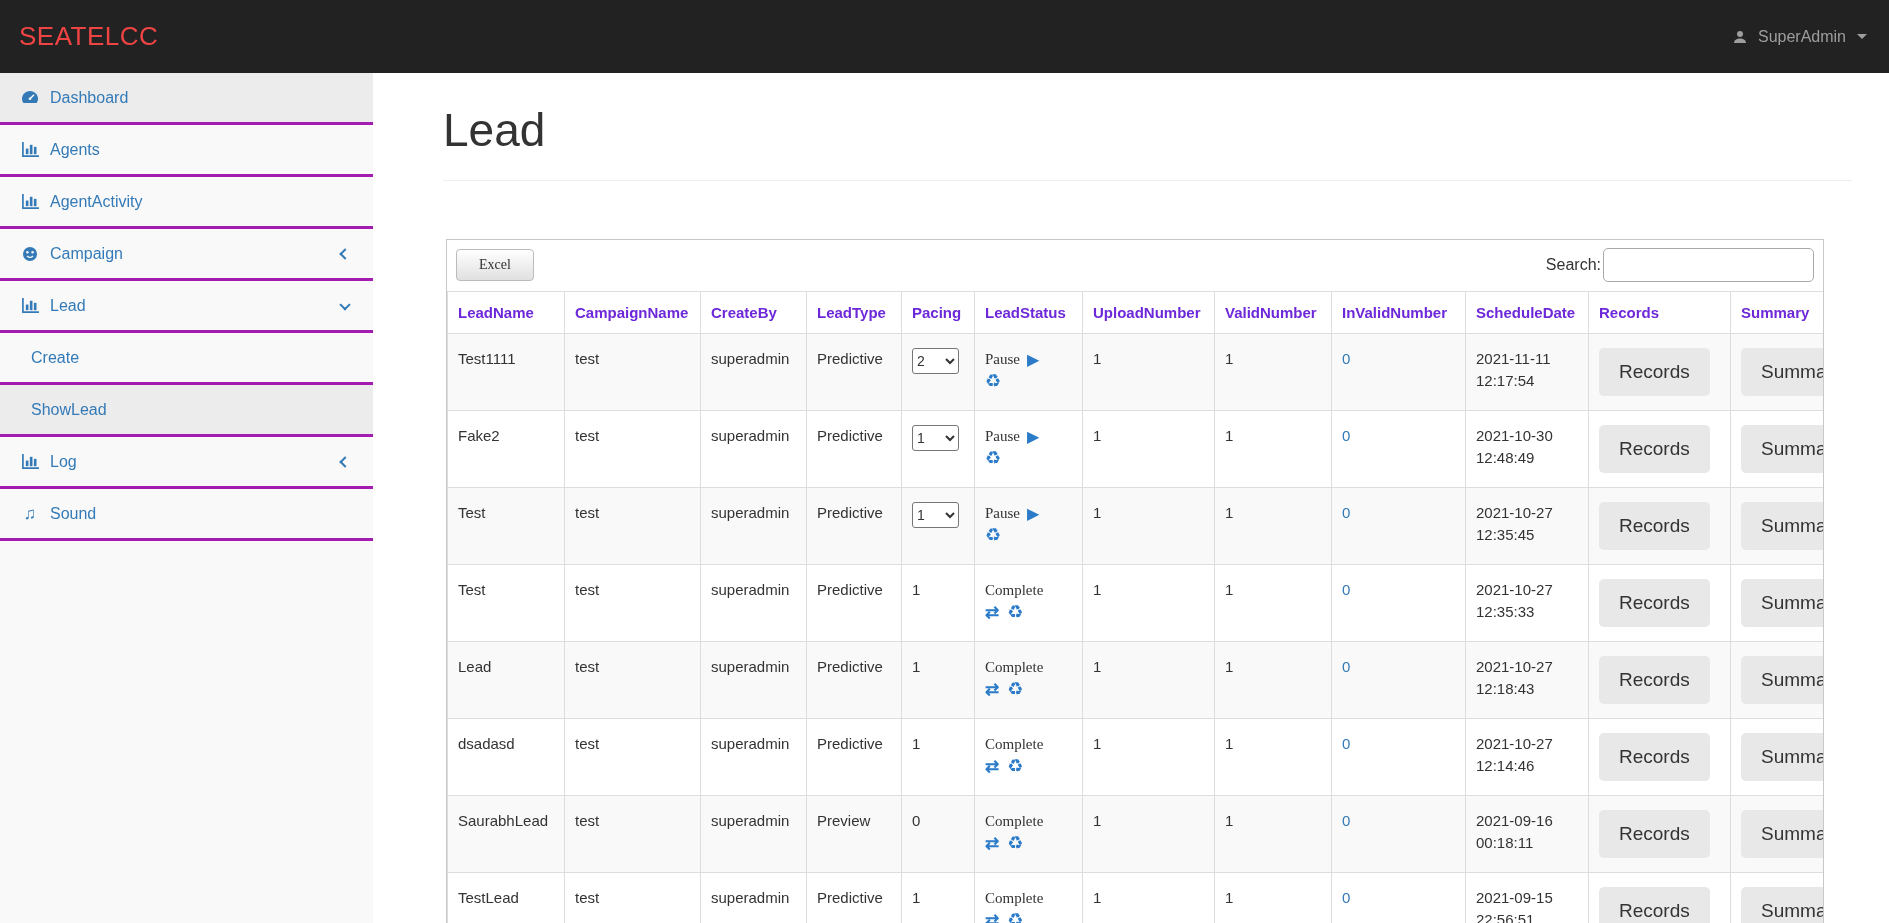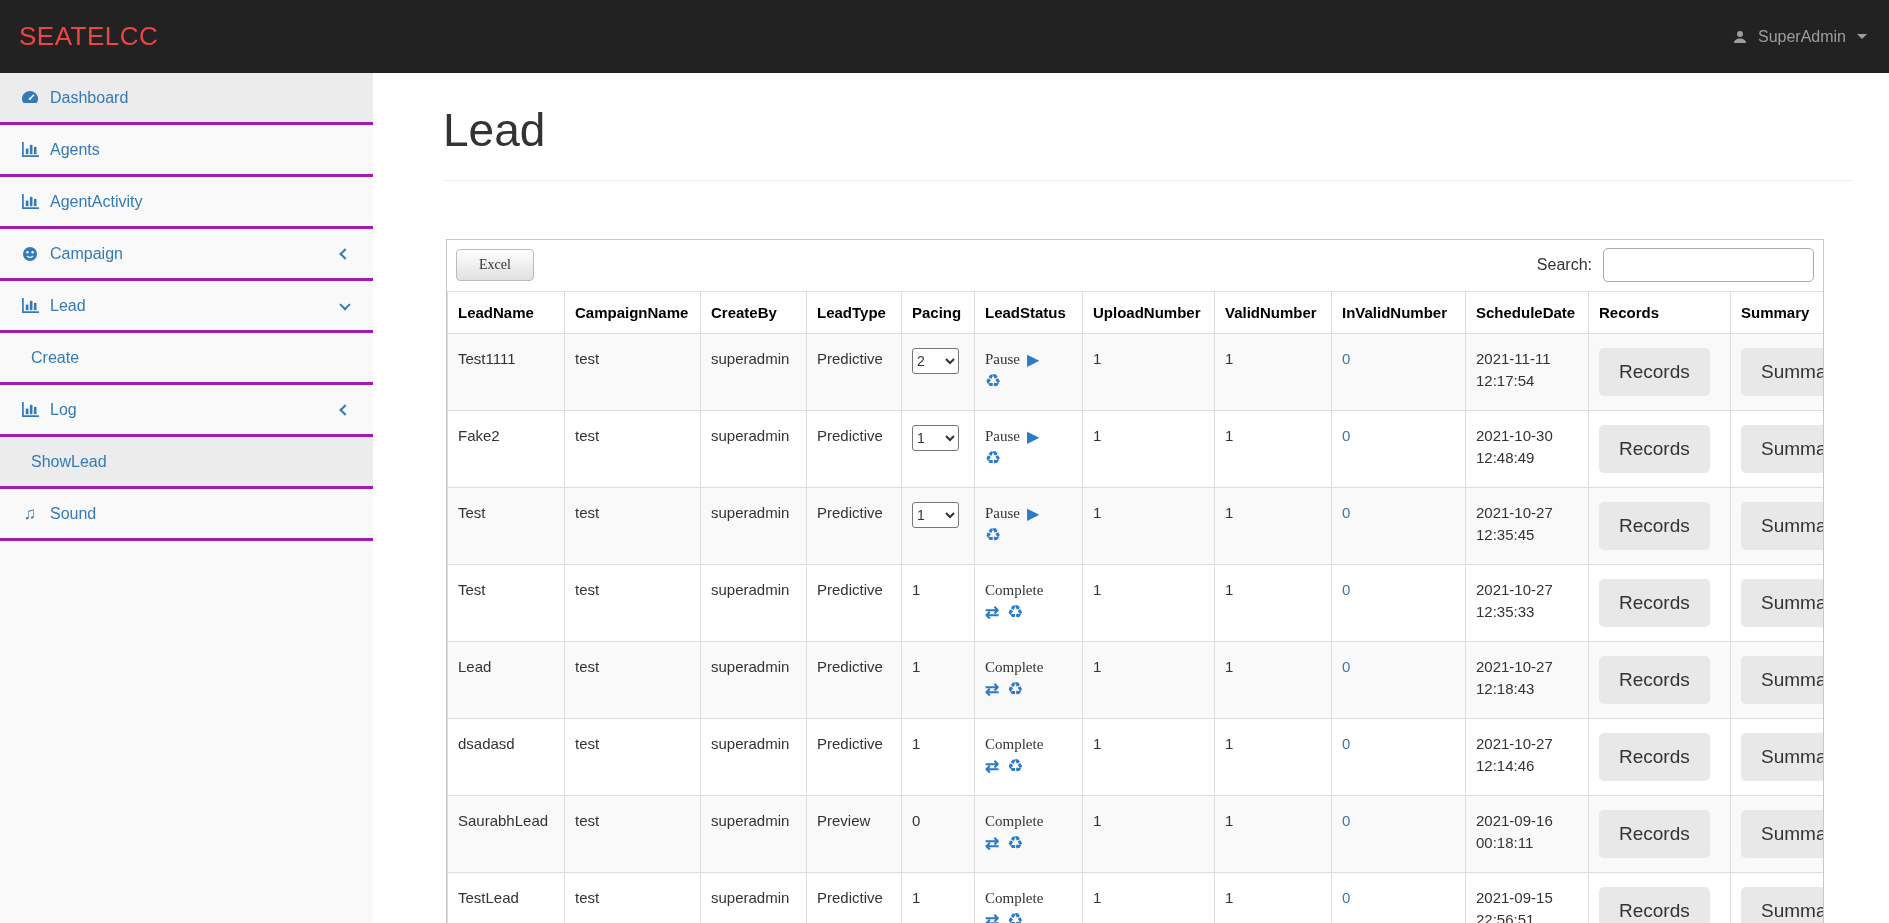--- a/index.html
+++ b/index.html
@@ -55,31 +55,31 @@
     border: 1px solid #c8c8c8; background: #fff;
     overflow: hidden; position: relative;
   }
   .toolbar { display: flex; align-items: center; justify-content: space-between; padding: 9px 9px; height: 51px; }
   .btn-excel {
     background: linear-gradient(to bottom, #ffffff 0%, #e0e0e0 100%);
     border: 1px solid #bbb; border-radius: 4px;
     color: #333; font-size: 14px; font-family: Liberation Serif, serif;
     padding: 7px 22px; cursor: pointer;
   }
-  .search-box { display: flex; align-items: center; gap: 11px; font-size: 16px; color: #333; }
+  .search-box { display: flex; align-items: center; gap: 2px; font-size: 16px; color: #333; }
   .search-box input {
     width: 211px; height: 34px;
     border: 1px solid #a9a9a9; border-radius: 5px;
     padding: 0 9px; font-size: 15px; font-family: "Liberation Sans", sans-serif;
     background: #fff;
   }
   
   table.lead-table { border-collapse: collapse; table-layout: fixed; width: 1428px; }
   .lead-table th, .lead-table td { border: 1px solid #ddd; text-align: left; vertical-align: top; }
-  .lead-table th { font-size: 15px; font-weight: bold; color: #000000; padding: 12px 10px; background: #fff; cursor: pointer; }
+  .lead-table th { font-size: 15px; font-weight: bold; color: #6d28d9; padding: 12px 10px; background: #fff; cursor: pointer; }
   .lead-table td { font-size: 15px; color: #333; padding: 14px 10px; line-height: 1.5; }
   .lead-table tbody tr:nth-child(odd) { background: #f9f9f9; }
   .num-link { color: #337ab7; text-decoration: none; cursor: pointer; }
   select.pacing {
     width: 47px; height: 26px; font-size: 14px; color: #333;
     border: 1px solid #767676; border-radius: 3px; background: #fff;
     font-family: "Liberation Sans", sans-serif; cursor: pointer;
   }
   .status-top { display: flex; align-items: center; gap: 7px; font-family: Liberation Serif, serif; }
   .status-icons { display: flex; align-items: center; gap: 8px; margin-top: 1px; }
@@ -177,37 +177,37 @@
           </svg>
       </span>
       <span class="nav-label">Lead</span>
       <span class="chev chev-down"></span>
     </div>
 
     <div class="nav-item nav-sub">
       <span class="nav-label" style="margin-left:0">Create</span>
     </div>
 
+    <div class="nav-item nav-sub active">
+      <span class="nav-label" style="margin-left:0">ShowLead</span>
+    </div>
+
     <div class="nav-item">
       <span class="nav-icon">
         <svg width="17" height="15" viewBox="0 0 18 16">
             <g fill="#337ab7">
               <path d="M0 0h1.8v14.2H18V16H0z"></path>
               <rect x="4" y="7" width="2.8" height="6"></rect>
               <rect x="8.3" y="3" width="2.8" height="10"></rect>
               <rect x="12.6" y="5.2" width="2.8" height="7.8"></rect>
             </g>
           </svg>
       </span>
       <span class="nav-label">Log</span>
       <span class="chev chev-left"></span>
-    </div>
-
-    <div class="nav-item nav-sub active">
-      <span class="nav-label" style="margin-left:0">ShowLead</span>
     </div>
 
     <div class="nav-item">
       <span class="nav-icon glyph-icon">♫</span>
       <span class="nav-label">Sound</span>
     </div>
 
   </div>
 
   <div class="content">

